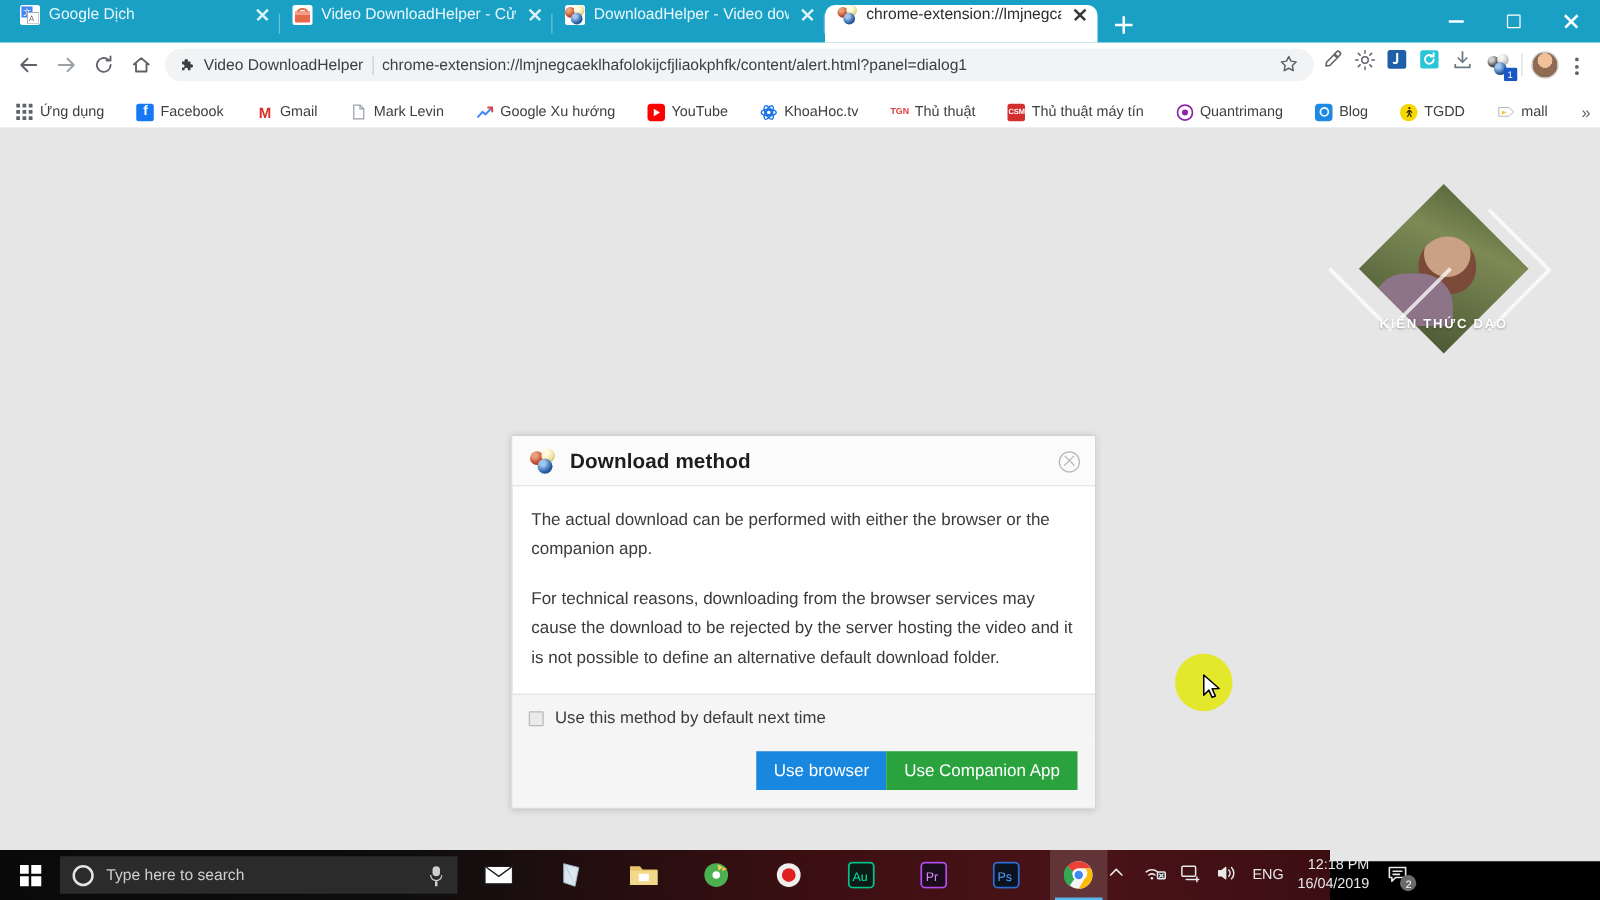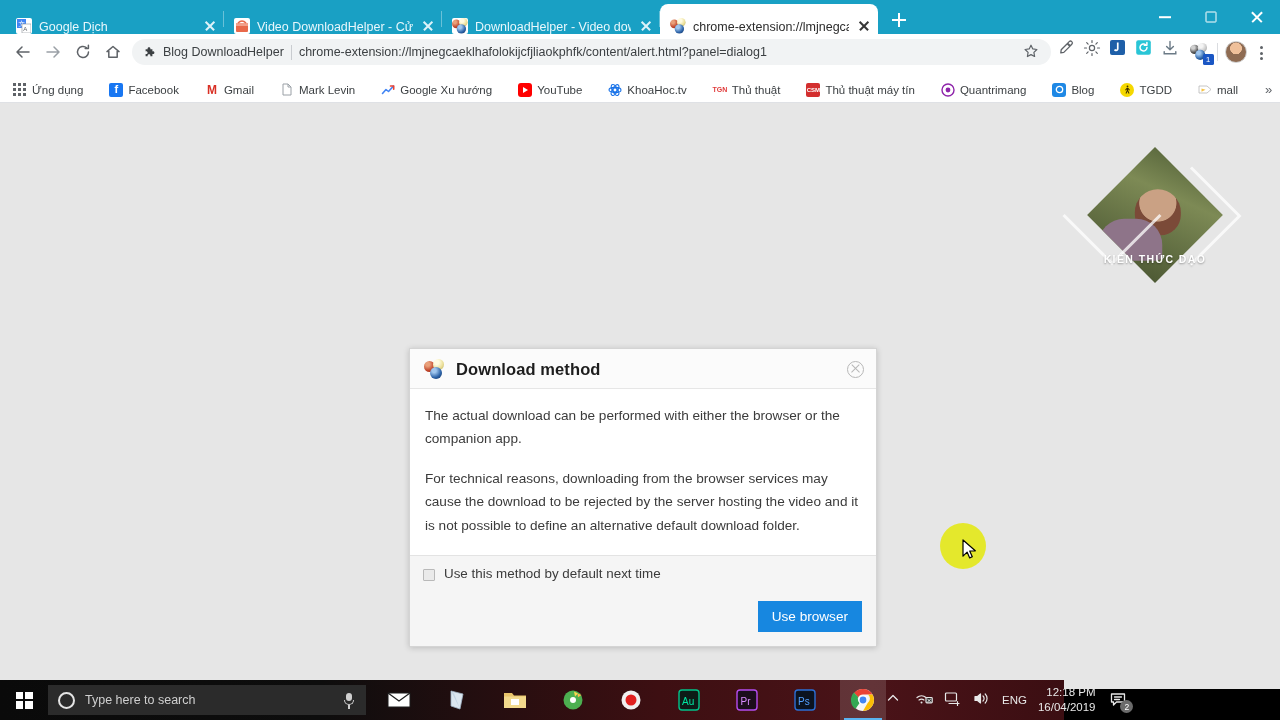--- a/index.html
+++ b/index.html
@@ -17,21 +17,21 @@
     background: #fff;
   }
 
   
   .tabstrip {
     position: relative; height: 34px; background: #19a0c4;
     display: flex; align-items: flex-end; padding-left: 6px;
   }
   .tab {
     position: relative; height: 30px; width: 218px;
-    display: flex; align-items: flex-end; gap: 7px;
+    display: flex; align-items: flex-start; gap: 7px;
     padding: 0 6px 0 10px; color: #e8f7fc; font-size: 12.5px;
     border-radius: 8px 8px 0 0; flex: none;
   }
   .tab.inactive { background: transparent; }
   .tab.inactive::after {
     content: ""; position: absolute; right: 0; top: 7px;
     height: 16px; width: 1px; background: rgba(255,255,255,.35);
   }
   .tab.active {
     background: #fff; color: #2c2c2c;
@@ -396,21 +396,21 @@
         <svg width="18" height="18" viewBox="0 0 18 18" fill="none" stroke="#5f6368" stroke-width="1.5">
           <path d="M3 8.6L9 3.5l6 5.1M4.8 8v6.2h8.4V8" stroke-linecap="round" stroke-linejoin="round"></path>
         </svg>
       </div>
 
       <div class="omnibox">
         <span class="ext-chip">
           <svg width="13" height="13" viewBox="0 0 13 13">
             <path d="M5 1.2c.9 0 1.4.6 1.4 1.3 0 .3-.1.5-.1.7h2.1v2.2c.2 0 .4-.1.7-.1.8 0 1.3.6 1.3 1.4s-.6 1.4-1.3 1.4c-.3 0-.5-.1-.7-.1v2.2H6.3c0-.2.1-.4.1-.7 0-.8-.6-1.3-1.4-1.3s-1.4.6-1.4 1.3c0 .3.1.5.1.7H1.6V8c.2 0 .4.1.7.1.8 0 1.3-.6 1.3-1.4S3 5.3 2.3 5.3c-.3 0-.5.1-.7.1V3.2h2.1c0-.2-.1-.4-.1-.7 0-.7.5-1.3 1.4-1.3z" fill="#3c4043"></path>
           </svg>
-          <span>Blog DownloadHelper</span>
+          <span>Video DownloadHelper</span>
         </span>
         <span class="omni-sep"></span>
         <span class="omni-url">chrome-extension://lmjnegcaeklhafolokijcfjliaokphfk/content/alert.html?panel=dialog1</span>
         <span class="omni-star">
           <svg width="16" height="16" viewBox="0 0 16 16" fill="none" stroke="#5f6368" stroke-width="1.2">
             <path d="M8 2.2l1.8 3.7 4.1.6-3 2.9.7 4.1L8 11.6l-3.6 1.9.7-4.1-3-2.9 4.1-.6z" stroke-linejoin="round"></path>
           </svg>
         </span>
       </div>
 
@@ -607,20 +607,21 @@
           <p>For technical reasons, downloading from the browser services may cause the download to be rejected by the server hosting the video and it is not possible to define an alternative default download folder.</p>
         </div>
 
         <div class="dlg-check">
           <span class="chkbox"></span>
           <label>Use this method by default next time</label>
         </div>
 
         <div class="dlg-actions">
           <button class="btn btn-browser">Use browser</button>
+          <button class="btn btn-companion">Use Companion App</button>
         </div>
       </div>
 
       <div class="cursor-hl"></div>
       <svg class="cursor-arrow" width="16" height="22" viewBox="0 0 16 22">
         <path d="M1 1l0 16.2 4.1-4.1 2.6 5.8 2.6-1.1-2.6-5.8 5.6-.2z" fill="#fff" stroke="#000" stroke-width="1.2" stroke-linejoin="round"></path>
       </svg>
     </div>
   </div>
 

